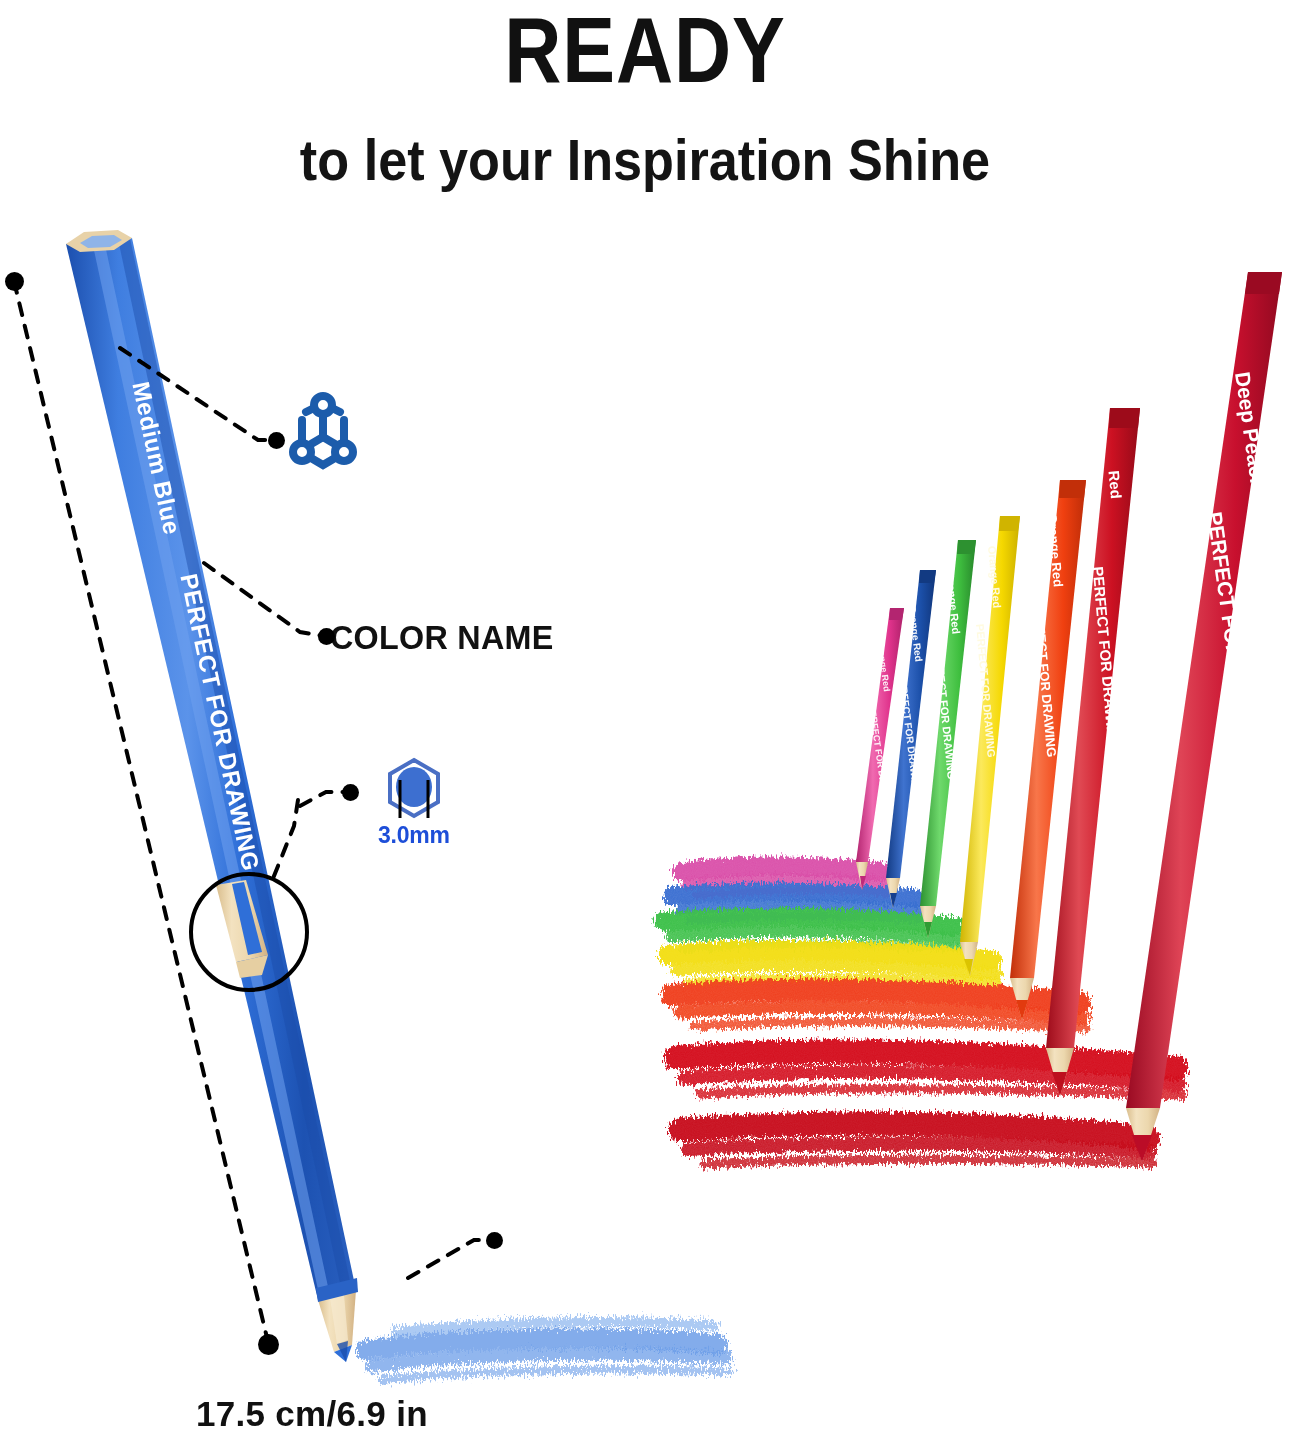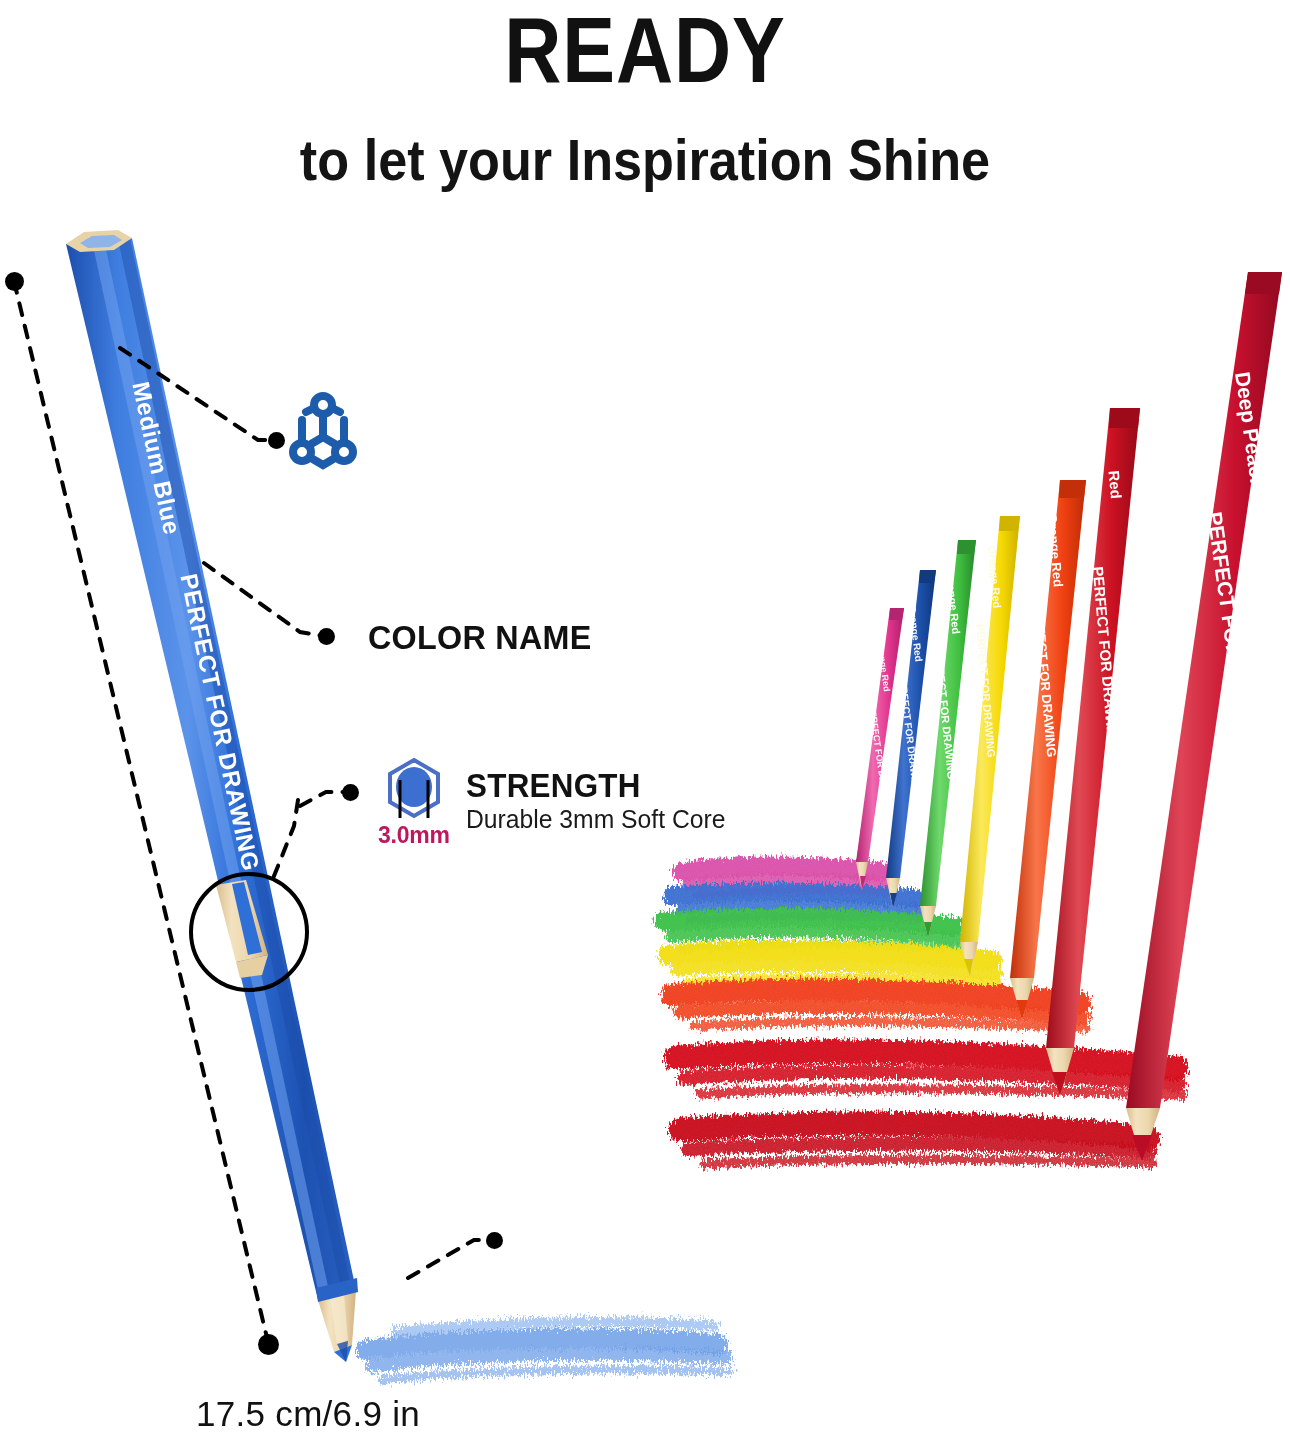--- a/index.html
+++ b/index.html
@@ -42,27 +42,27 @@
     transform:scaleX(.95);transform-origin:left center;
   }
   .co-big{
     font-size:34px;line-height:38px;font-weight:600;color:#111;
     letter-spacing:.3px;white-space:nowrap;
     transform:scaleX(.95);transform-origin:left center;
   }
 
   .dim-label{
     position:absolute;left:196px;top:1394px;
-    font-size:35px;font-weight:400;color:#111;
+    font-size:35px;font-weight:700;color:#111;
     letter-spacing:.3px;white-space:nowrap;
   }
 
   .mm-label{
     position:absolute;left:378px;top:822px;
-    font-size:23px;font-weight:700;color:#be185d;
+    font-size:23px;font-weight:700;color:#1d4ed8;
     letter-spacing:-.2px;white-space:nowrap;
   }
 
   
   .dot{position:absolute;border-radius:50%;background:#000;}
 
   svg.lines{position:absolute;left:0;top:0;width:1290px;height:1440px;pointer-events:none;}
   .plabel{
     position:absolute;color:#fff;font-weight:700;
     white-space:nowrap;transform-origin:left center;
@@ -352,28 +352,24 @@
   </div>
 
   <div class="plabel" style="left:1242px;top:360px;font-size:21px;transform:rotate(82deg);font-weight:700;">
     <span>Deep Peach Red</span>
   </div>
   <div class="plabel" style="left:1214px;top:500px;font-size:21px;transform:rotate(82deg);font-weight:700;">
     <span>PERFECT FOR DRAWING</span>
   </div>
 
 
-  <div class="callout" style="left:368px;top:618px;">
+  <div class="callout" style="left:330px;top:618px;">
     <div class="co-big">COLOR NAME</div>
   </div>
 
-  <div class="callout" style="left:466px;top:768px;">
-    <div class="co-title">STRENGTH</div>
-    <div class="co-sub">Durable 3mm Soft Core</div>
-  </div>
 
 
   <div class="mm-label">3.0mm</div>
   <div class="dim-label">17.5 cm/6.9 in</div>
 
   <div class="dot" style="left:5px;top:272px;width:19px;height:19px;"></div>
   <div class="dot" style="left:258px;top:1334px;width:21px;height:21px;"></div>
   <div class="dot" style="left:268px;top:432px;width:17px;height:17px;"></div>
   <div class="dot" style="left:318px;top:628px;width:17px;height:17px;"></div>
   <div class="dot" style="left:342px;top:784px;width:17px;height:17px;"></div>

